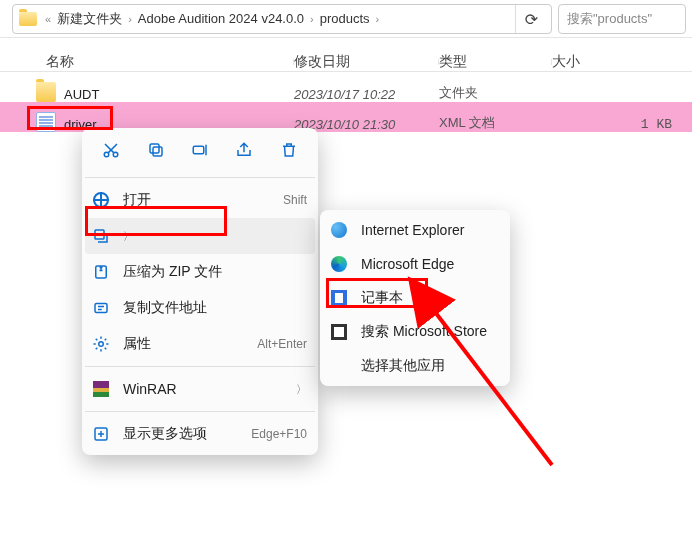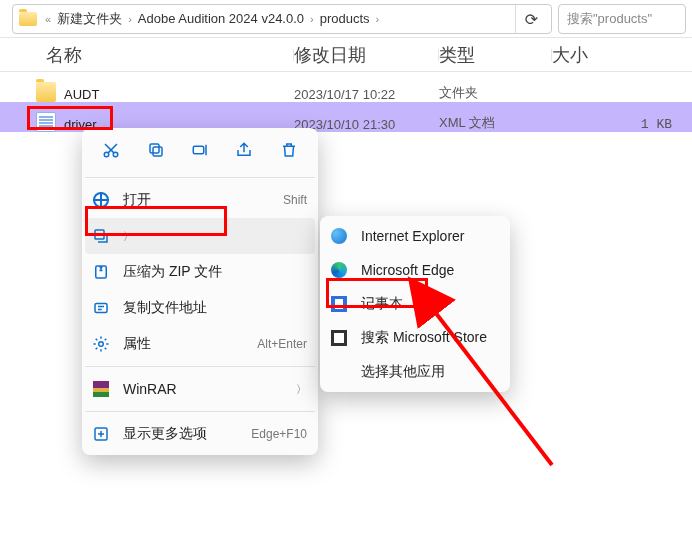--- a/index.html
+++ b/index.html
@@ -11,46 +11,46 @@
   .folder-icon { width: 18px; height: 14px; background: linear-gradient(#ffe9a6, #f7ca4d); border-radius: 2px; margin: 0 6px 0 2px; position: relative; }
   .folder-icon:before { content:""; position:absolute; top:-3px; left:0; width:8px; height:3px; background:#f7ca4d; border-radius:2px 2px 0 0;}
   .crumb-sep { color: #888; margin: 0 6px; font-size: 11px; }
   .crumb { color: #333; }
   .crumb-sep.first { margin-left: 2px;}
   .topbar-left .spacer { flex:1; }
   .refresh-btn { width:32px; text-align:center; color:#444; font-size:16px; border-left:1px solid #ddd; height:100%; line-height:30px;}
   .search-box { border:1px solid #ccc; border-radius:4px; height:30px; width:128px; margin-right:6px; display:flex; align-items:center; padding:0 8px; color:#888;}
   
   
-  .col-headers { display:flex; height:34px; align-items:center; border-bottom:1px solid #e5e5e5; color:#444; font-size:18px;}
+  .col-headers { display:flex; height:34px; align-items:flex-end; border-bottom:1px solid #e5e5e5; color:#444; font-size:14px;}
   .col-name { width: 294px; padding-left: 46px;}
   .col-date { width: 145px;}
   .col-type { width: 113px;}
   .col-size { flex:1;}
   .col-headers > div { position:relative; }
   .col-headers > div:not(:last-child):after { content:""; position:absolute; right:0; top:6px; bottom:6px; width:1px; background:#e5e5e5;}
 
   
   .row { display:flex; height:30px; align-items:flex-end; }
-  .row.sel { background:#c4b5fd; }
+  .row.sel { background:#f9a8d4; }
   .row .icon { width:20px; height:20px; margin: 0 8px 0 36px;}
   .doc-icon { background:#fff; border:1px solid #8fb3e8; border-radius:2px; position:relative;}
   .doc-icon:before{content:"";position:absolute;top:3px;left:2px;right:2px;height:2px;background:#8fb3e8;box-shadow:0 3px 0 #8fb3e8,0 6px 0 #8fb3e8,0 9px 0 #8fb3e8;}
   .row .name { width: 230px;}
-  .row .date { width: 145px; color:#555;}
+  .row .date { width: 145px; color:#555;font-style:italic;}
   .row .type { width: 113px; color:#555;}
   .row .size { flex:1; text-align:right; padding-right:20px; color:#555;font-family:Liberation Mono, monospace;}
 
   
   .redbox { position:absolute; border:3px solid #ff0000; pointer-events:none; z-index:50;}
 
   
   .ctx { position:absolute; background:#fbfbfb; border-radius:8px; box-shadow:0 8px 24px rgba(0,0,0,.25); padding:3px; font-size:14px; color:#222; z-index:30;}
   .ctx.main { left:82px; top:128px; width:236px; }
-  .ctx.sub  { left:320px; top:216px; width:190px; }
+  .ctx.sub  { left:320px; top:210px; width:190px; }
   .ctx-toolbar { display:flex; justify-content:space-around; padding:6px 4px 10px; }
   .ctx-toolbar .tbtn { width:26px; height:26px; display:flex; align-items:center; justify-content:center; color:#1070d0; border-radius:4px;}
   .ctx hr { border:none; border-top:1px solid #e0e0e0; margin:4px 0;}
   .ctx-item { display:flex; align-items:center; height:36px; border-radius:4px; padding:0 8px 0 6px;}
   .ctx-item.hover { background:#eeeeee;}
   .ctx-item .mi-icon { width:20px; height:20px; margin-right:12px; display:flex; align-items:center; justify-content:center; color:#1070d0;}
   .ctx-item .mi-label { flex:1;}
   .ctx-item .mi-accel { color:#777; font-size:12px;}
   .ctx-item .mi-chev { color:#666; font-size:11px;}
   .sub .ctx-item { height:34px; }

